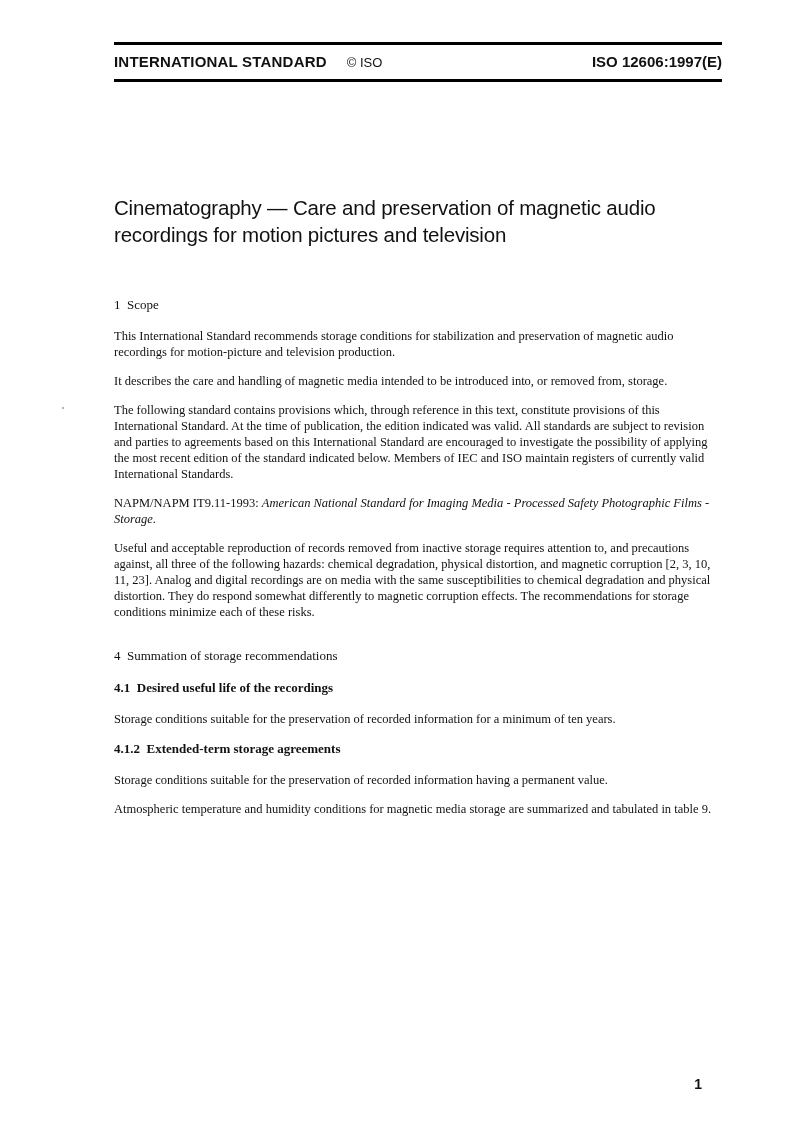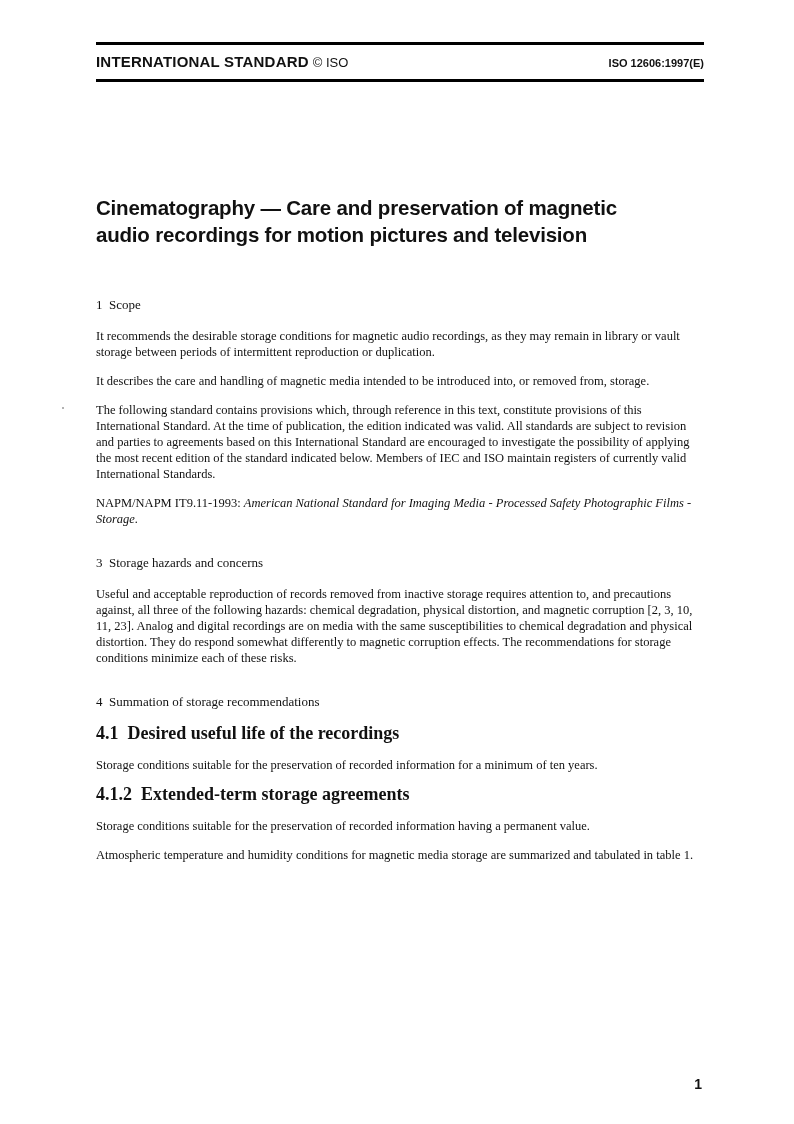--- a/index.html
+++ b/index.html
@@ -8,21 +8,21 @@
     width: 794px;
     height: 1124px;
     margin: 0 auto;
     background: #ffffff;
     color: #111111;
     font-family: "Liberation Serif", serif;
     overflow: hidden;
   }
   .content {
     position: absolute;
-    left: 96px;
+    left: 114px;
     top: 0;
     width: 608px;
   }
   .rule {
     height: 3px;
     background: #000000;
   }
   .header { margin-top: 42px; }
   .header-row {
     display: flex;
@@ -32,45 +32,45 @@
     font-family: "Liberation Sans", sans-serif;
   }
   .header-left { display: flex; align-items: baseline; }
   .header-title {
     font-weight: bold;
     font-size: 15px;
     letter-spacing: 0.2px;
   }
   .header-copyright {
     font-size: 13px;
-    margin-left: 4px;
+    margin-left: 20px;
   }
   .header-code {
     font-weight: bold;
-    font-size: 11px;
+    font-size: 15px;
   }
   .doc-title {
     font-family: "Liberation Sans", sans-serif;
-    font-weight: bold;
+    font-weight: normal;
     font-size: 20.5px;
     line-height: 27px;
     letter-spacing: -0.2px;
     margin: 112px 0 48px 0;
     max-width: 578px;
   }
   .h-sec {
     font-weight: normal;
     font-size: 13px;
     line-height: 17px;
     margin: 27px 0 15px 0;
     white-space: pre-wrap;
   }
   .h-sub {
     font-weight: bold;
-    font-size: 18px;
+    font-size: 13px;
     line-height: 17px;
     margin: 13px 0 15px 0;
     white-space: pre-wrap;
   }
   .para {
     font-size: 12.5px;
     line-height: 16px;
     margin: 13px 0;
     text-align: left;
   }
@@ -109,32 +109,31 @@
           <span class="header-copyright">© ISO</span>
         </div>
         <span class="header-code">ISO 12606:1997(E)</span>
       </div>
       <div class="rule"></div>
     </div>
 
     <div class="doc-title">Cinematography — Care and preservation of magnetic audio recordings for motion pictures and television</div>
 
     <div class="h-sec">1  Scope</div>
-    <p class="para">It recommends the desirable storage conditions for magnetic audio recordings, as they may remain in library or vault storage between periods of intermittent reproduction or duplication.</p>
+    <p class="para">This International Standard recommends storage conditions for stabilization and preservation of magnetic audio recordings for motion-picture and television production.</p>
     <p class="para">It describes the care and handling of magnetic media intended to be introduced into, or removed from, storage.</p>
 
     <p class="para">The following standard contains provisions which, through reference in this text, constitute provisions of this International Standard. At the time of publication, the edition indicated was valid. All standards are subject to revision and parties to agreements based on this International Standard are encouraged to investigate the possibility of applying the most recent edition of the standard indicated below. Members of IEC and ISO maintain registers of currently valid International Standards.</p>
     <p class="para"><span>NAPM/NAPM IT9.11-1993: </span><span class="italic">American National Standard for Imaging Media - Processed Safety Photographic Films - Storage.</span></p>
 
-    <div class="h-sec">3  Storage hazards and concerns</div>
     <p class="para">Useful and acceptable reproduction of records removed from inactive storage requires attention to, and precautions against, all three of the following hazards: chemical degradation, physical distortion, and magnetic corruption [2, 3, 10, 11, 23].  Analog and digital recordings are on media with the same susceptibilities to chemical degradation and physical distortion.  They do respond somewhat differently to magnetic corruption effects.  The recommendations for storage conditions minimize each of these risks.</p>
 
     <div class="h-sec">4  Summation of storage recommendations</div>
     <div class="h-sub">4.1  Desired useful life of the recordings</div>
     <p class="para">Storage conditions suitable for the preservation of recorded information for a minimum of ten years.</p>
     <div class="h-sub">4.1.2  Extended-term storage agreements</div>
     <p class="para">Storage conditions suitable for the preservation of recorded information having a permanent value.</p>
-    <p class="para">Atmospheric temperature and humidity conditions for magnetic media storage are summarized and tabulated in table 1.</p>
+    <p class="para">Atmospheric temperature and humidity conditions for magnetic media storage are summarized and tabulated in table 9.</p>
 
   </div>
 
   <div class="footer-page">1</div>
 </div>
 
 </body></html>

